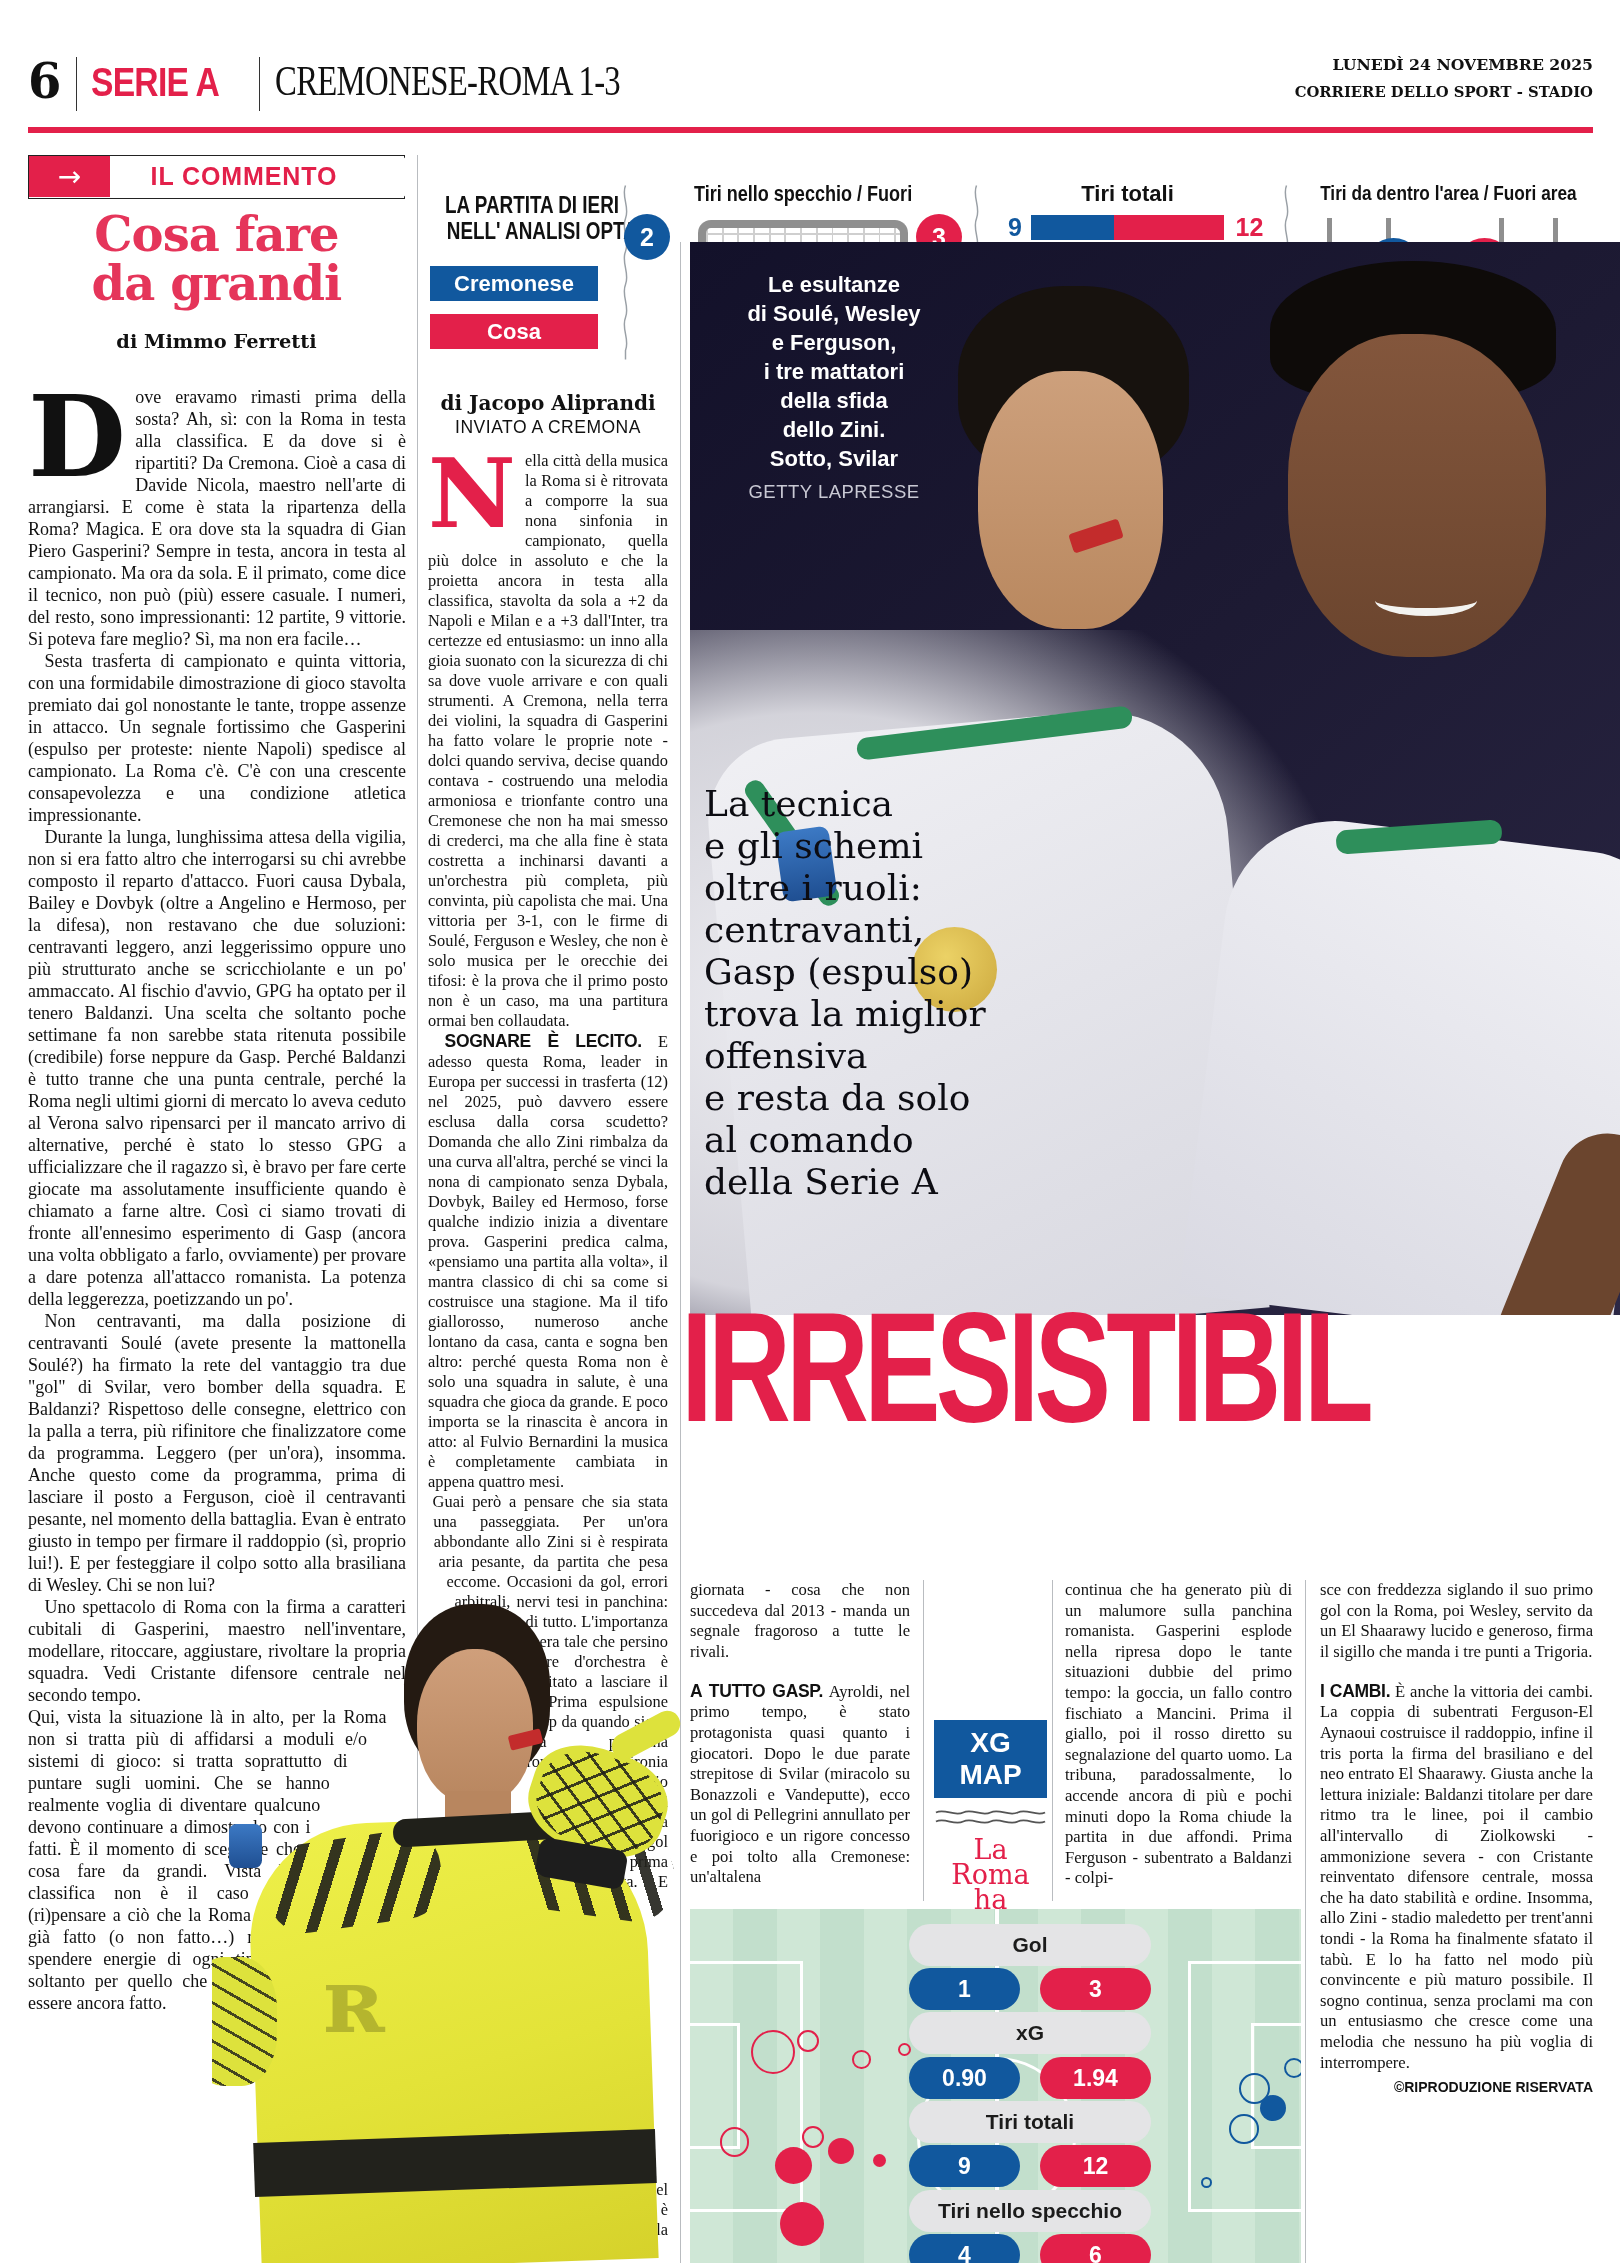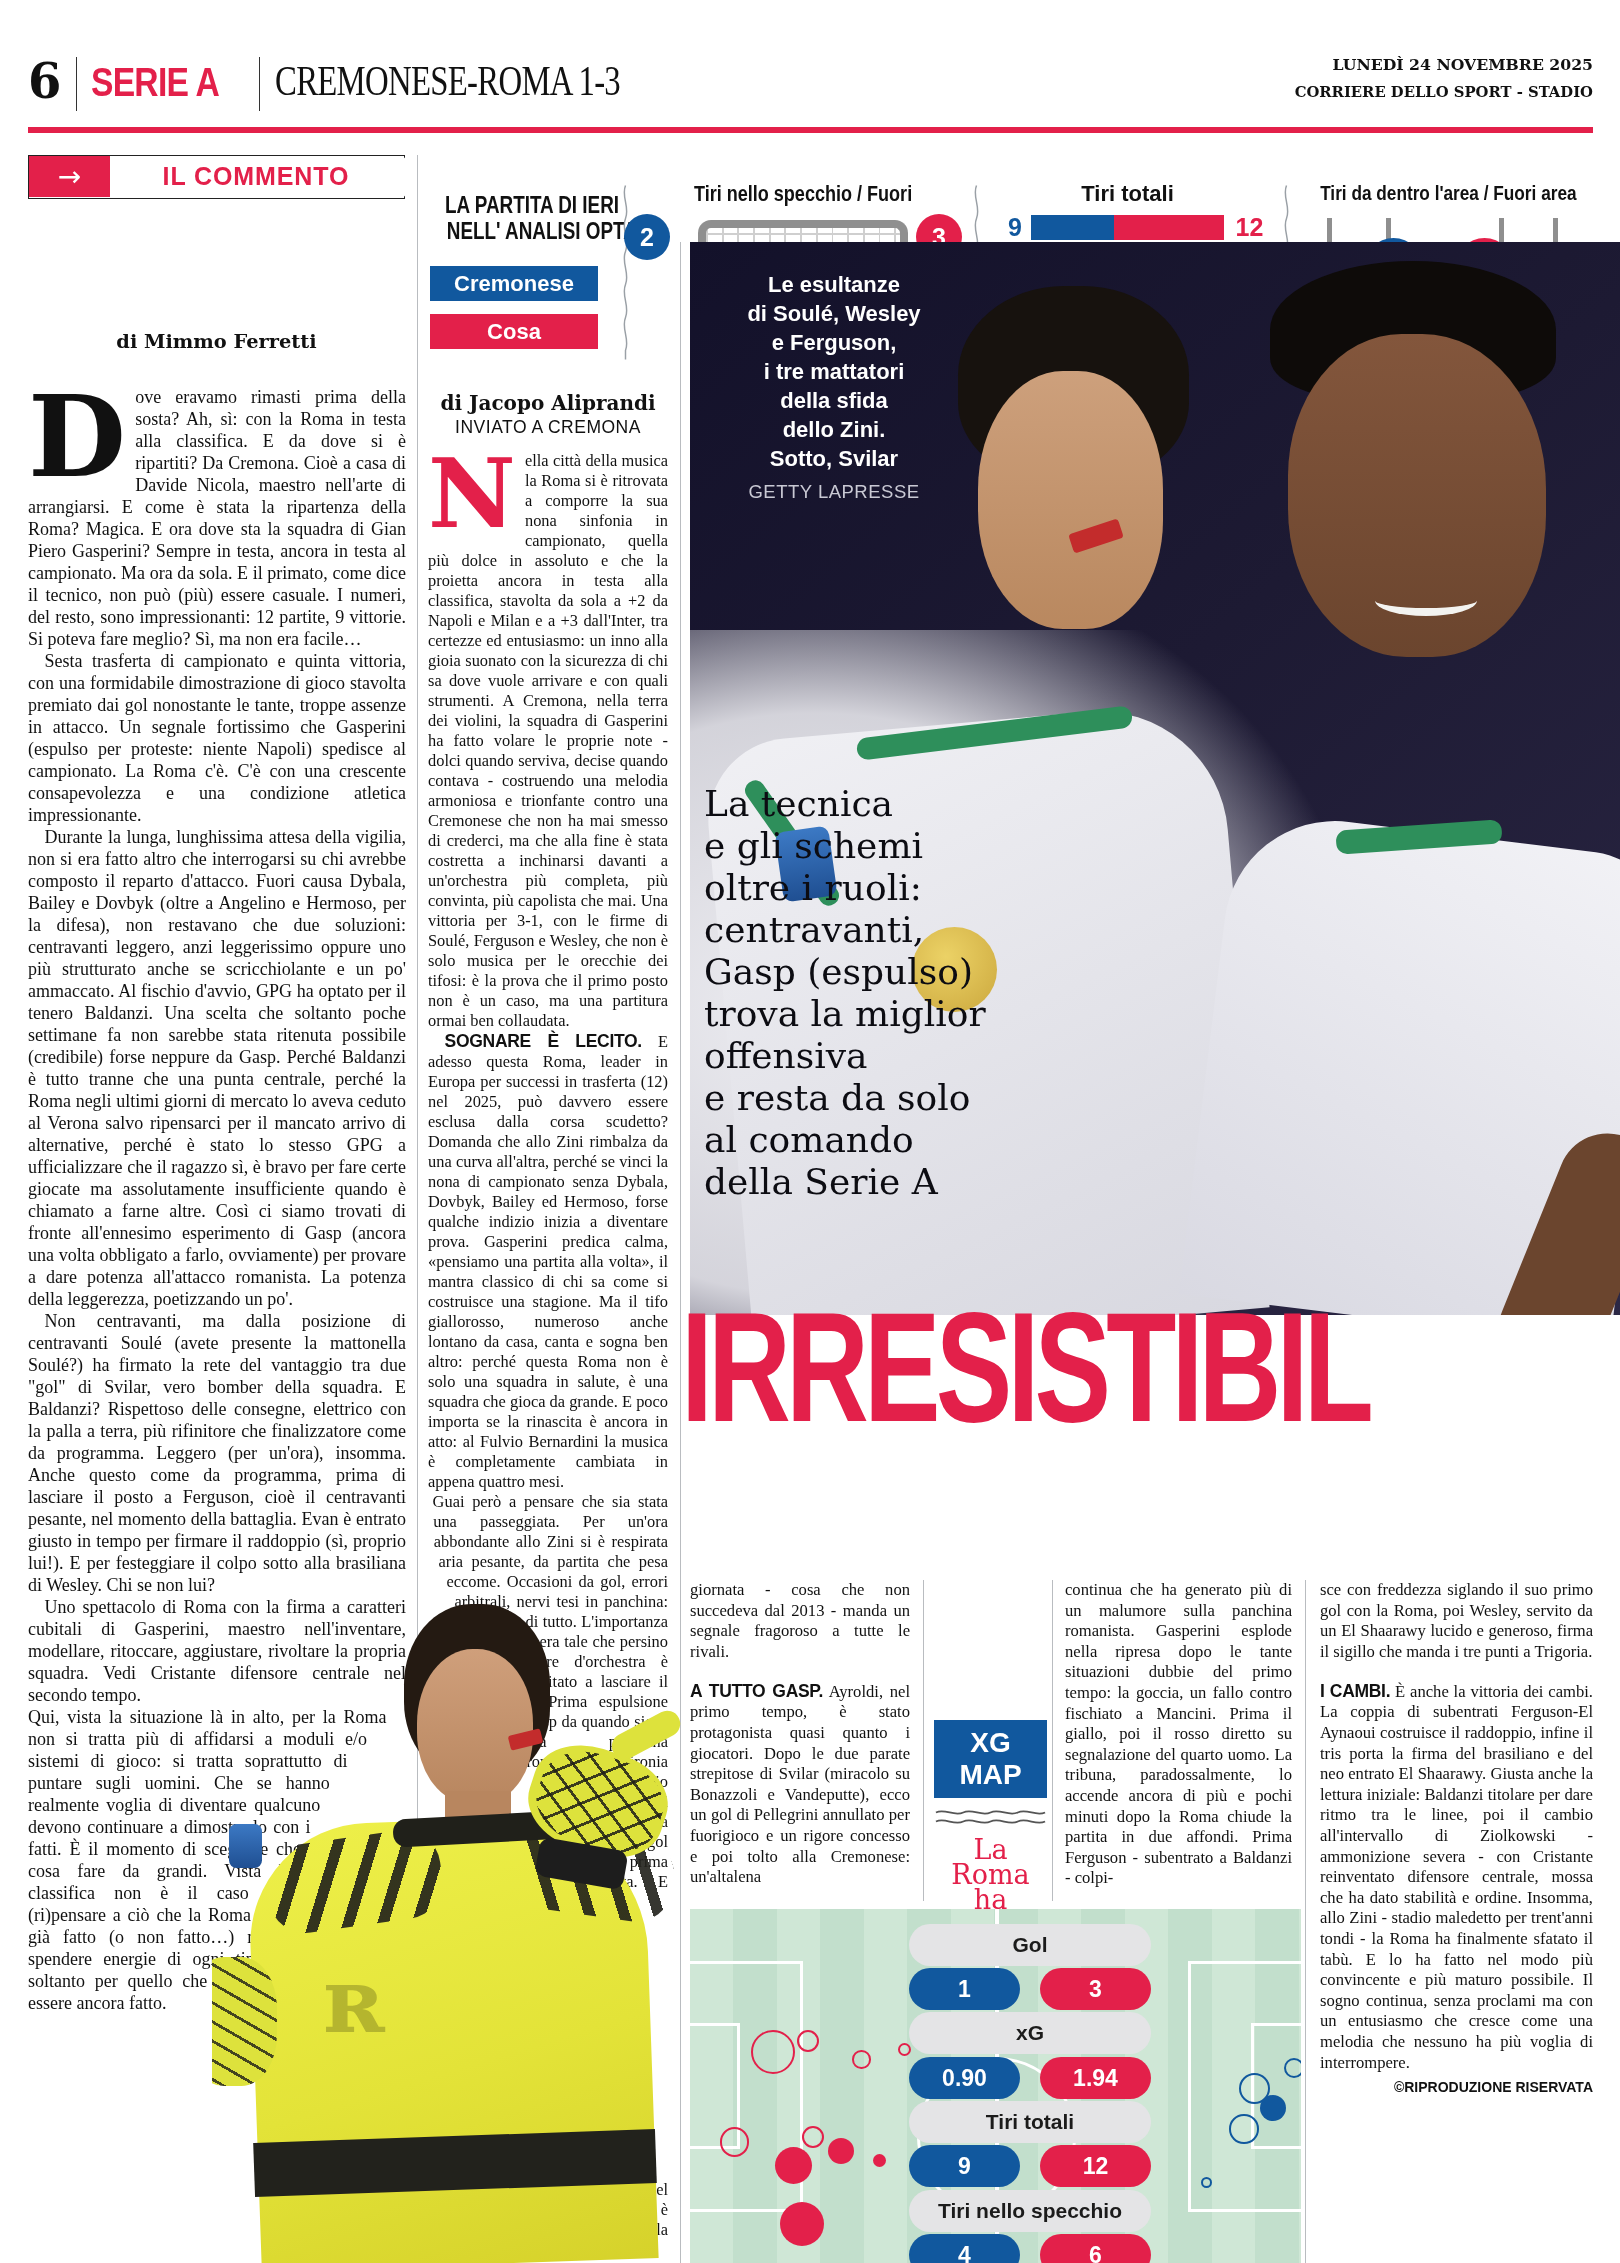--- a/index.html
+++ b/index.html
@@ -56,22 +56,26 @@
   </div>
   <div class="abs" style="left:28px;top:127px;width:1565px;height:5.5px;background:var(--red);"></div>
 
   <div class="abs vline" style="left:417px;top:155px;height:2108px;"></div>
   <div class="abs vline" style="left:680px;top:242px;height:2021px;"></div>
 
   <div class="abs" style="left:28px;top:155px;width:377px;height:44px;border:1.8px solid #222;background:#fff;">
     <div class="abs" style="left:0;top:0;width:81px;height:41px;background:var(--red);color:#fff;display:flex;align-items:center;justify-content:center;">
       <span style="font-size:28px;font-family:'DejaVu Sans',sans-serif;">→</span>
     </div>
-    <div class="abs sans" style="left:81px;top:0;width:268px;height:41px;display:flex;align-items:center;justify-content:center;font-weight:900;font-size:25px;color:var(--red);letter-spacing:0.9px;margin-left:12px;">IL COMMENTO</div>
+    <div class="abs sans" style="left:81px;top:0;width:268px;height:41px;display:flex;align-items:center;justify-content:center;font-weight:900;font-size:25px;color:var(--red);letter-spacing:0.9px;">IL COMMENTO</div>
     <div class="abs" style="right:-1.8px;top:50%;transform:translateY(-50%);width:0;height:0;border-top:21px solid transparent;border-bottom:21px solid transparent;border-right:18.5px solid #fff;"></div>
+  </div>
+  <div class="abs serifb" style="left:28px;top:210px;width:377px;text-align:center;color:#e5355a;font-size:48px;font-weight:600;line-height:1.02;letter-spacing:-0.9px;">
+    <div>Cosa fare</div>
+    <div>da grandi</div>
   </div>
   <div class="abs serifb" style="left:28px;top:330px;width:377px;text-align:center;font-size:19.4px;font-weight:700;">di Mimmo Ferretti</div>
 
   <div class="abs sans" style="left:426px;top:192px;width:175px;text-align:center;font-weight:900;font-size:23px;line-height:1.15;">
     <div><span class="cond" style="transform-origin:center;">LA PARTITA DI IERI</span></div>
     <div><span class="cond" style="transform-origin:center;">NELL' ANALISI OPTA</span></div>
   </div>
   <div class="abs" style="left:430px;top:266px;width:168px;height:35px;background:var(--blue);color:#fff;display:flex;align-items:center;justify-content:center;font-family:'Liberation Sans',sans-serif;font-weight:900;font-size:22px;">
       <span>Cremonese</span>
     </div>

